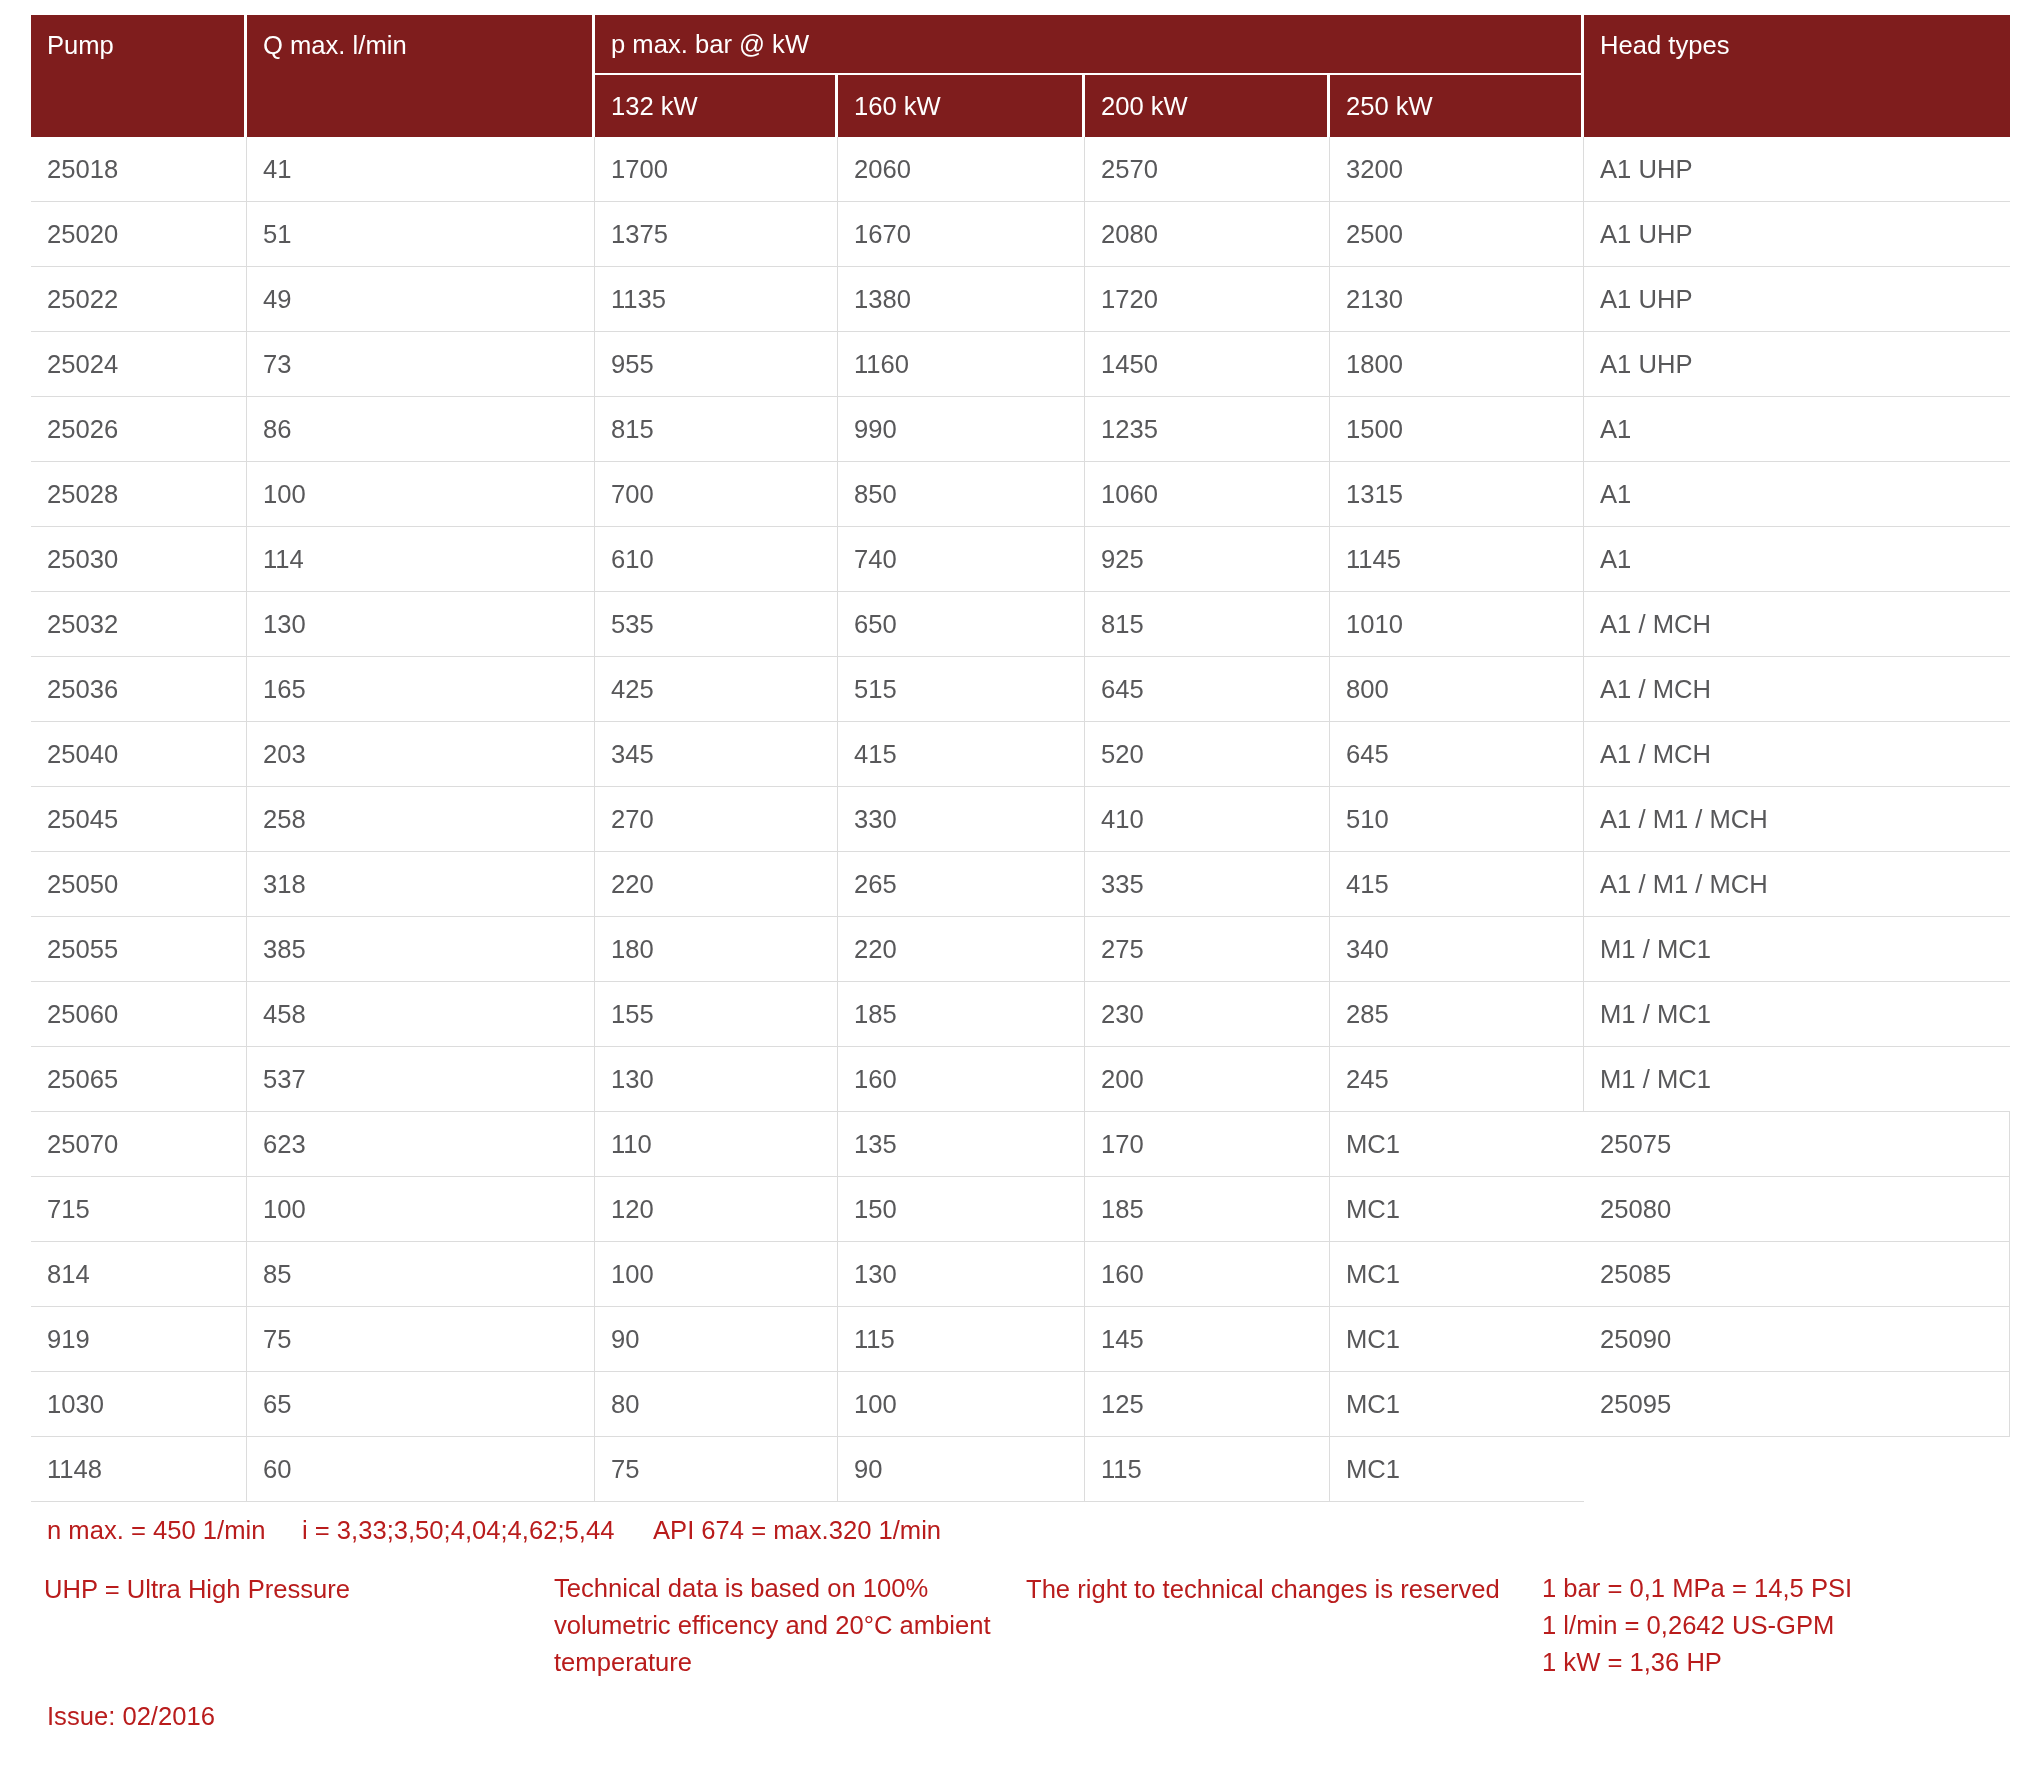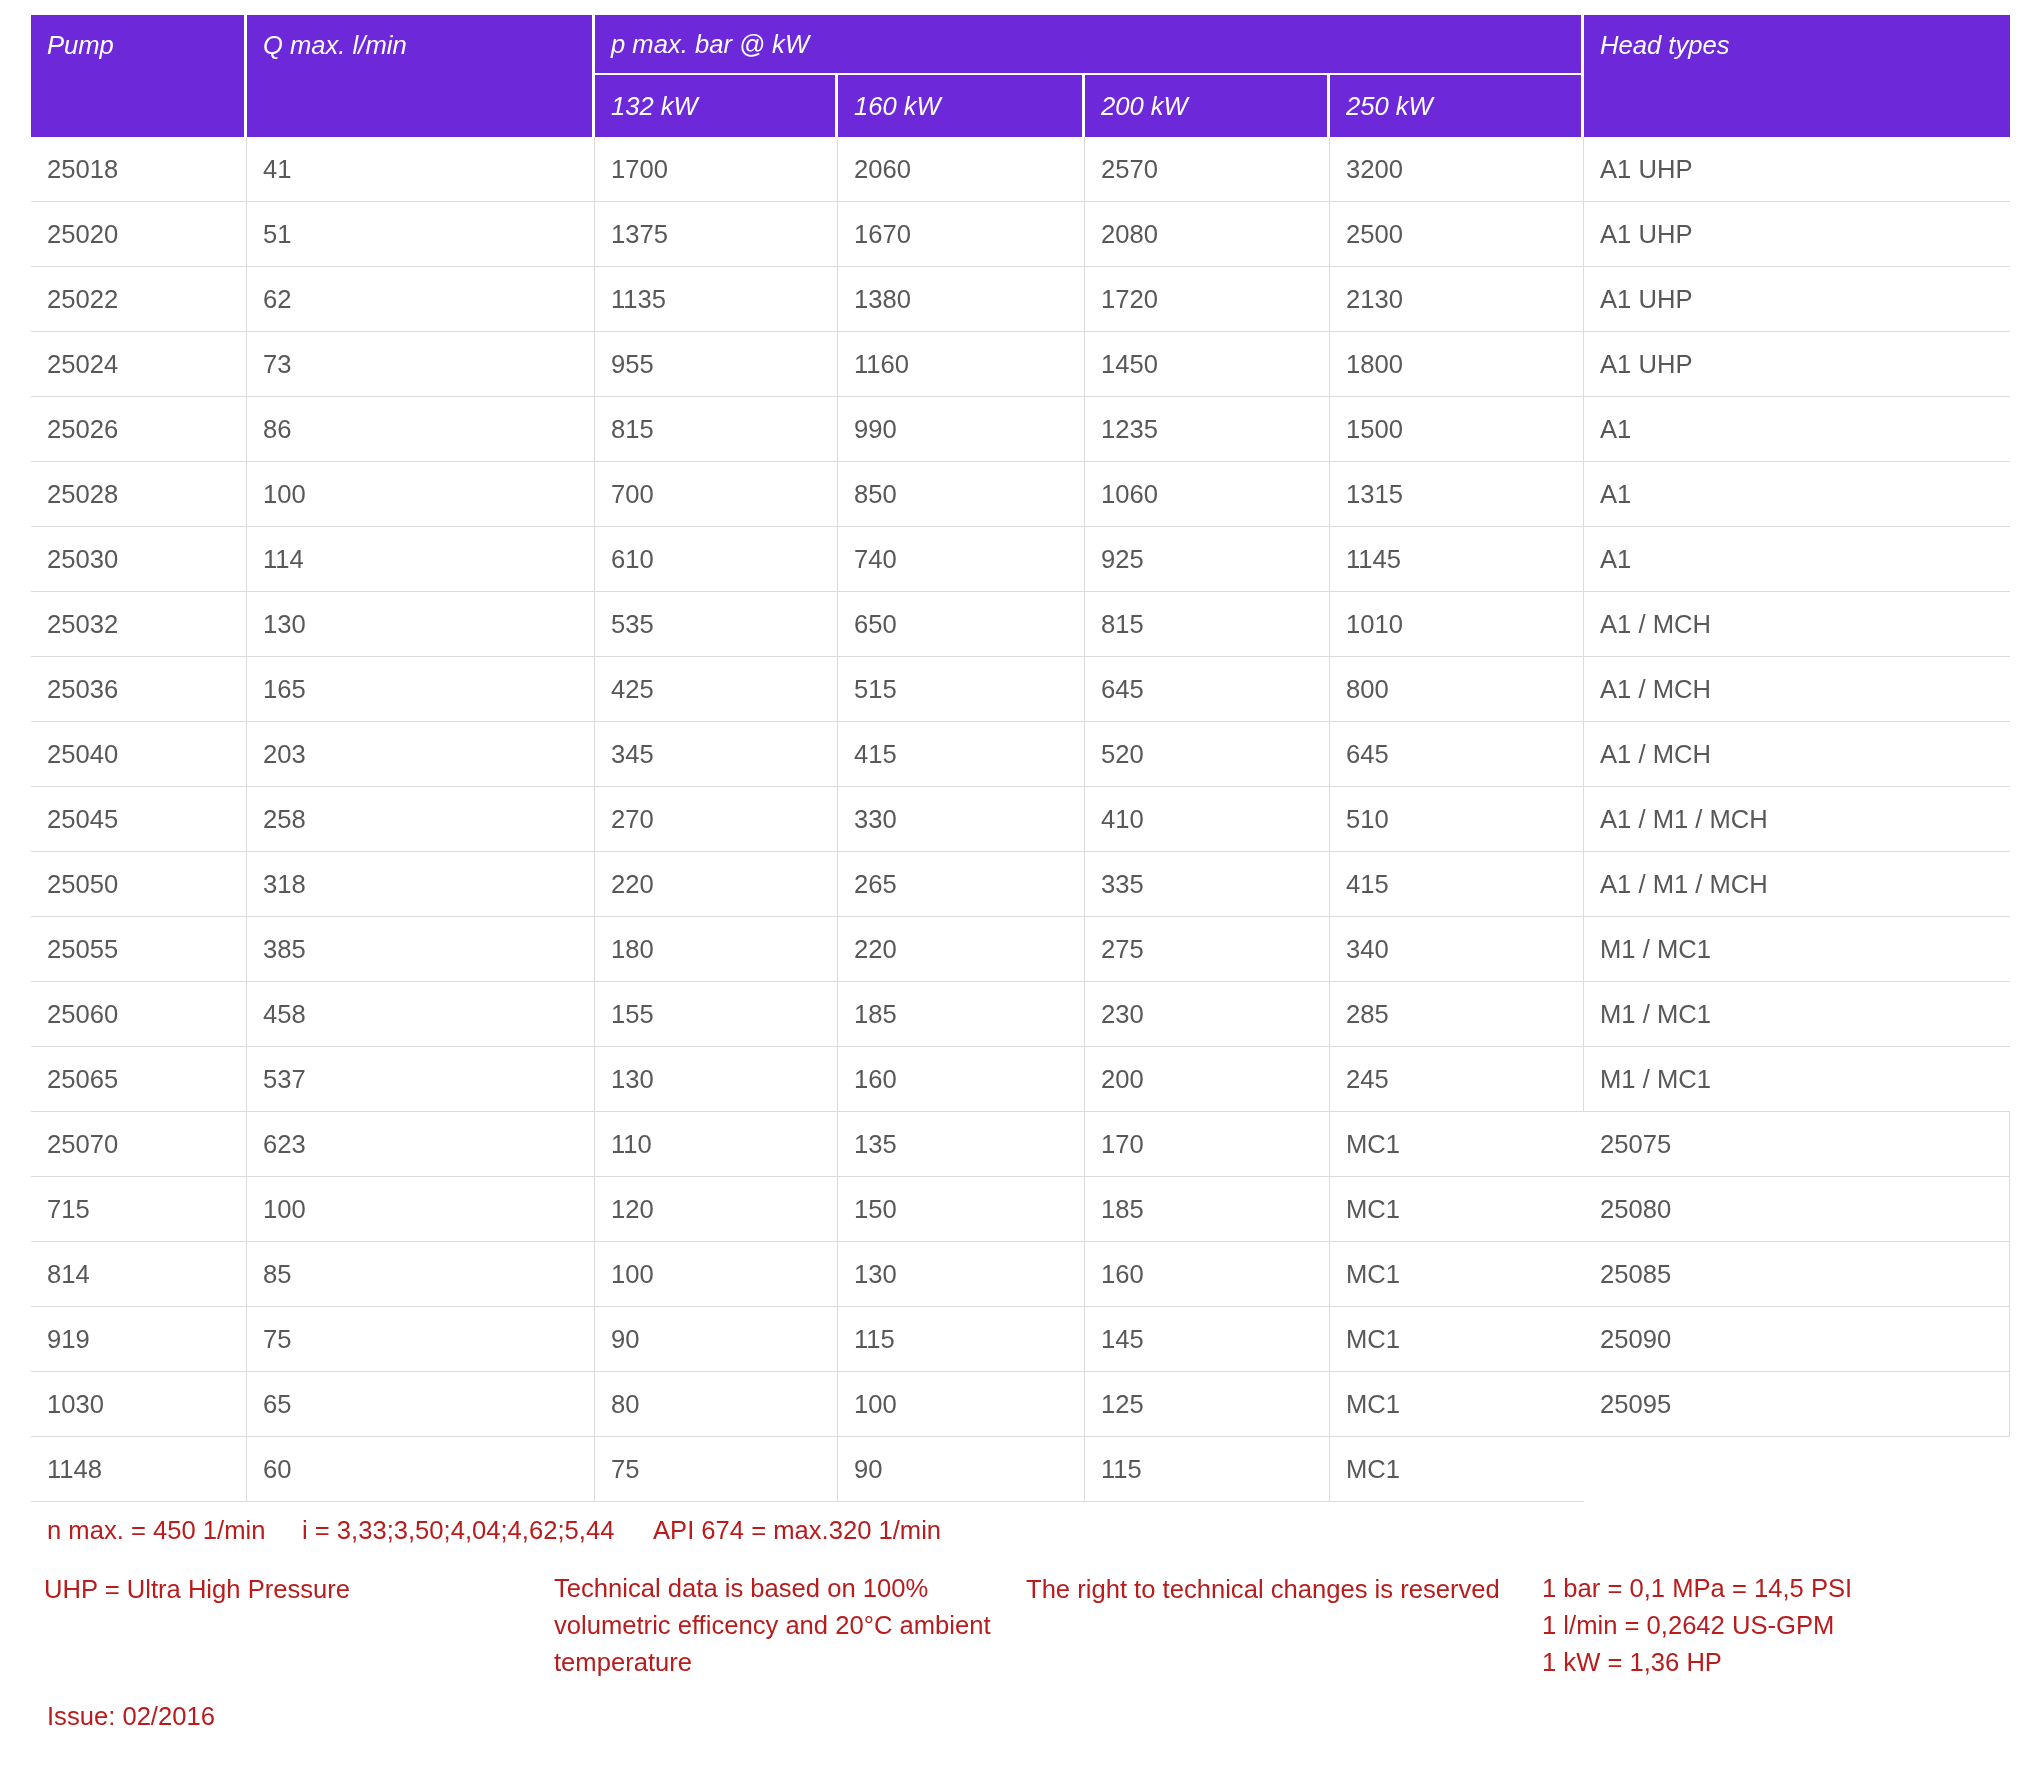--- a/index.html
+++ b/index.html
@@ -10,24 +10,23 @@
   
   .spec-table{
     position:absolute;left:31px;top:15.3px;width:1978px;
     display:grid;
     grid-template-columns:216px 348px 243px 247px 245px 254px 426px;
     grid-template-rows:60px 62px;
     grid-auto-rows:65px;
     font-size:25.6px;
   }
   .hcell{
-    background:#6d28d9;color:#ffffff;
+    background:#7f1d1d;color:#ffffff;
     display:flex;align-items:center;padding-left:16px;box-sizing:border-box;
     border-right:3.4px solid #ffffff;
-    font-style:italic;
   }
   .hcell.span2{grid-row:1/3;align-items:flex-start;padding-top:16px;}
   .h-pump{grid-column:1;}
   .h-qmax{grid-column:2;}
   .h-pmax{grid-column:3/7;grid-row:1;border-bottom:2.6px solid #ffffff;}
   .h-kw1{grid-column:3;grid-row:2;text-align:right;}
   .h-kw2{grid-column:4;grid-row:2;}
   .h-kw3{grid-column:5;grid-row:2;}
   .h-kw4{grid-column:6;grid-row:2;}
   .h-head{grid-column:7;grid-row:1/3;border-right:none;}
@@ -64,21 +63,21 @@
 
   <div class="cell">25020</div>
   <div class="cell">51</div>
   <div class="cell">1375</div>
   <div class="cell">1670</div>
   <div class="cell">2080</div>
   <div class="cell">2500</div>
   <div class="cell last">A1 UHP</div>
 
   <div class="cell">25022</div>
-  <div class="cell">62</div>
+  <div class="cell">49</div>
   <div class="cell">1135</div>
   <div class="cell">1380</div>
   <div class="cell">1720</div>
   <div class="cell">2130</div>
   <div class="cell last">A1 UHP</div>
 
   <div class="cell">25024</div>
   <div class="cell">73</div>
   <div class="cell">955</div>
   <div class="cell">1160</div>

